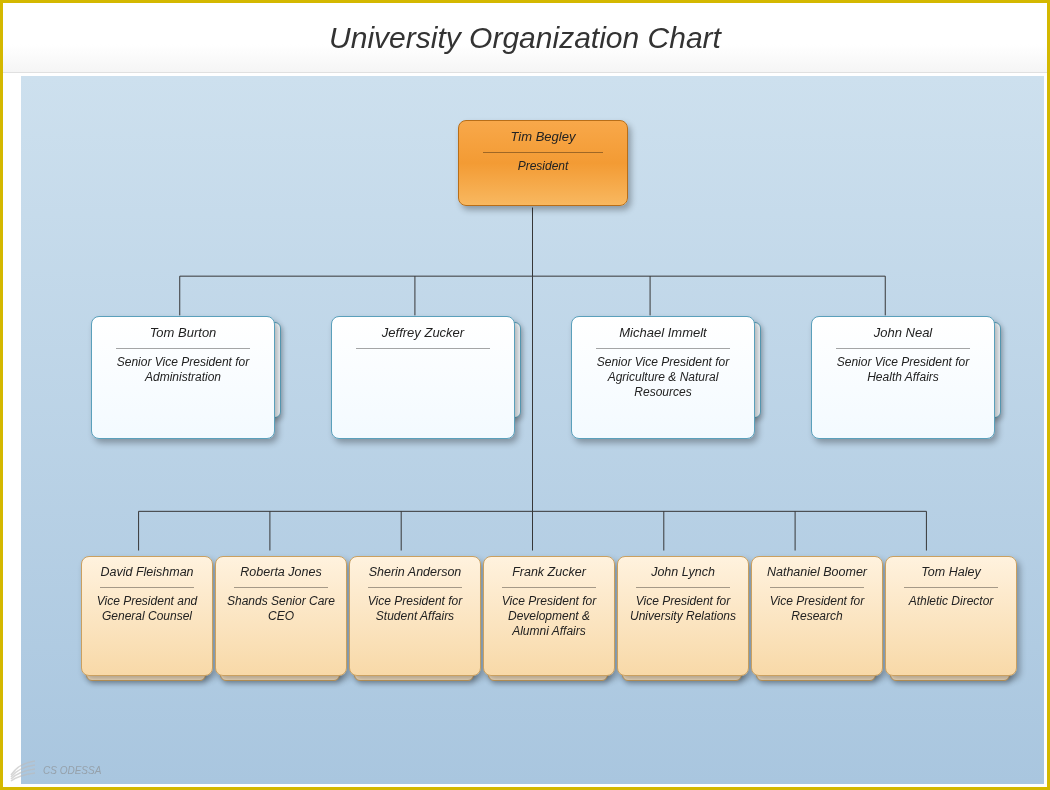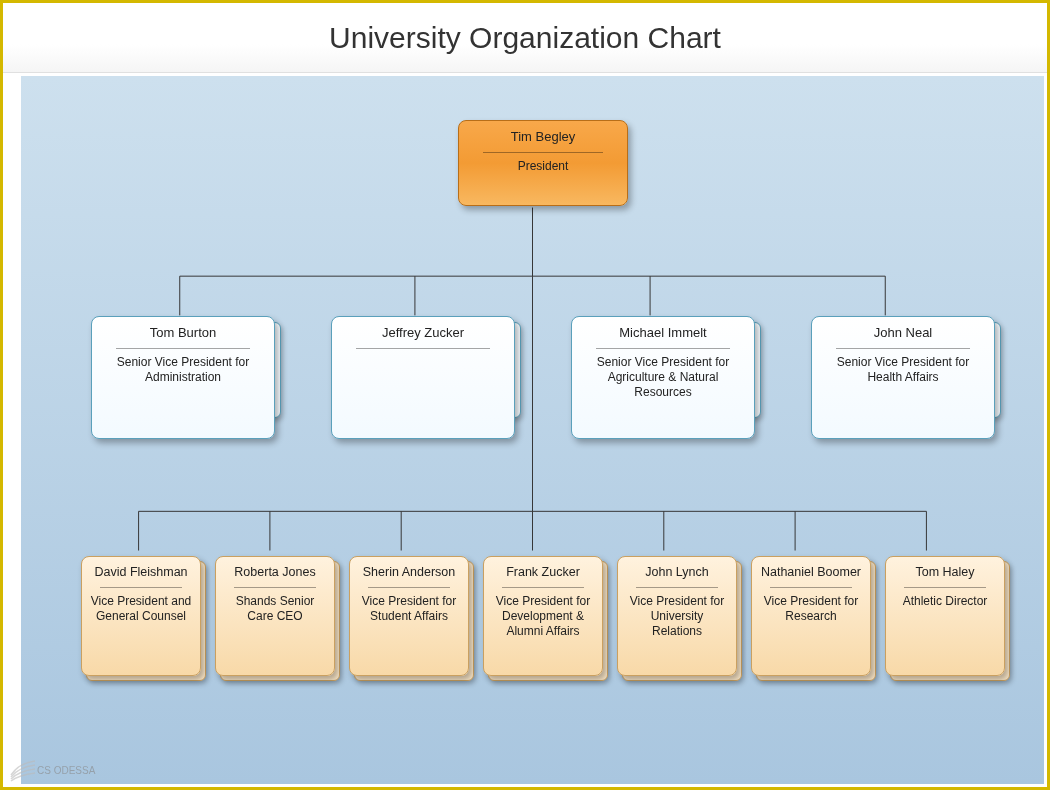--- a/index.html
+++ b/index.html
@@ -8,20 +8,21 @@
     padding: 0;
     font-family: Arial, Helvetica, sans-serif;
     background: #fff;
   }
   .frame {
     width: 1050px;
     height: 790px;
     border: 3px solid #d4b800;
     position: relative;
     background: #fff;
+    font-style: italic;
   }
   .title-bar {
     height: 70px;
     background: linear-gradient(#ffffff 0%, #ffffff 60%, #f5f5f5 100%);
     border-bottom: 1px solid #e0e0e0;
     text-align: center;
     line-height: 70px;
     font-size: 30px;
     font-weight: 400;
     color: #333;
@@ -88,21 +89,21 @@
   .vp-back {
     position: absolute;
     width: 120px;
     height: 120px;
     border-radius: 6px;
     background: #fbe7c8;
     border: 1px solid #caa060;
     box-shadow: 2px 3px 5px rgba(0,0,0,0.25);
   }
   .vp {
-    width: 120px;
+    width: 132px;
     height: 120px;
     background: linear-gradient(#fff2de 0%, #f8d9a8 100%);
     border: 1px solid #caa060;
     font-size: 12.5px;
   }
   .vp .rule { margin: 4px 12px 6px 12px; }
 
   svg.connectors {
     position: absolute;
     top: 0; left: 0;
@@ -113,21 +114,21 @@
     stroke: #333;
     stroke-width: 1;
   }
 
   .footer-logo {
     position: absolute;
     left: 6px;
     bottom: 4px;
     display: flex;
     align-items: center;
-    gap: 0;
+    gap: 6px;
     opacity: 0.6;
     font-size: 10px;
     color: #888;
   }
   .footer-logo svg { width: 28px; height: 26px; }
 </style>
 </head>
 <body>
 
 <div class="frame">

